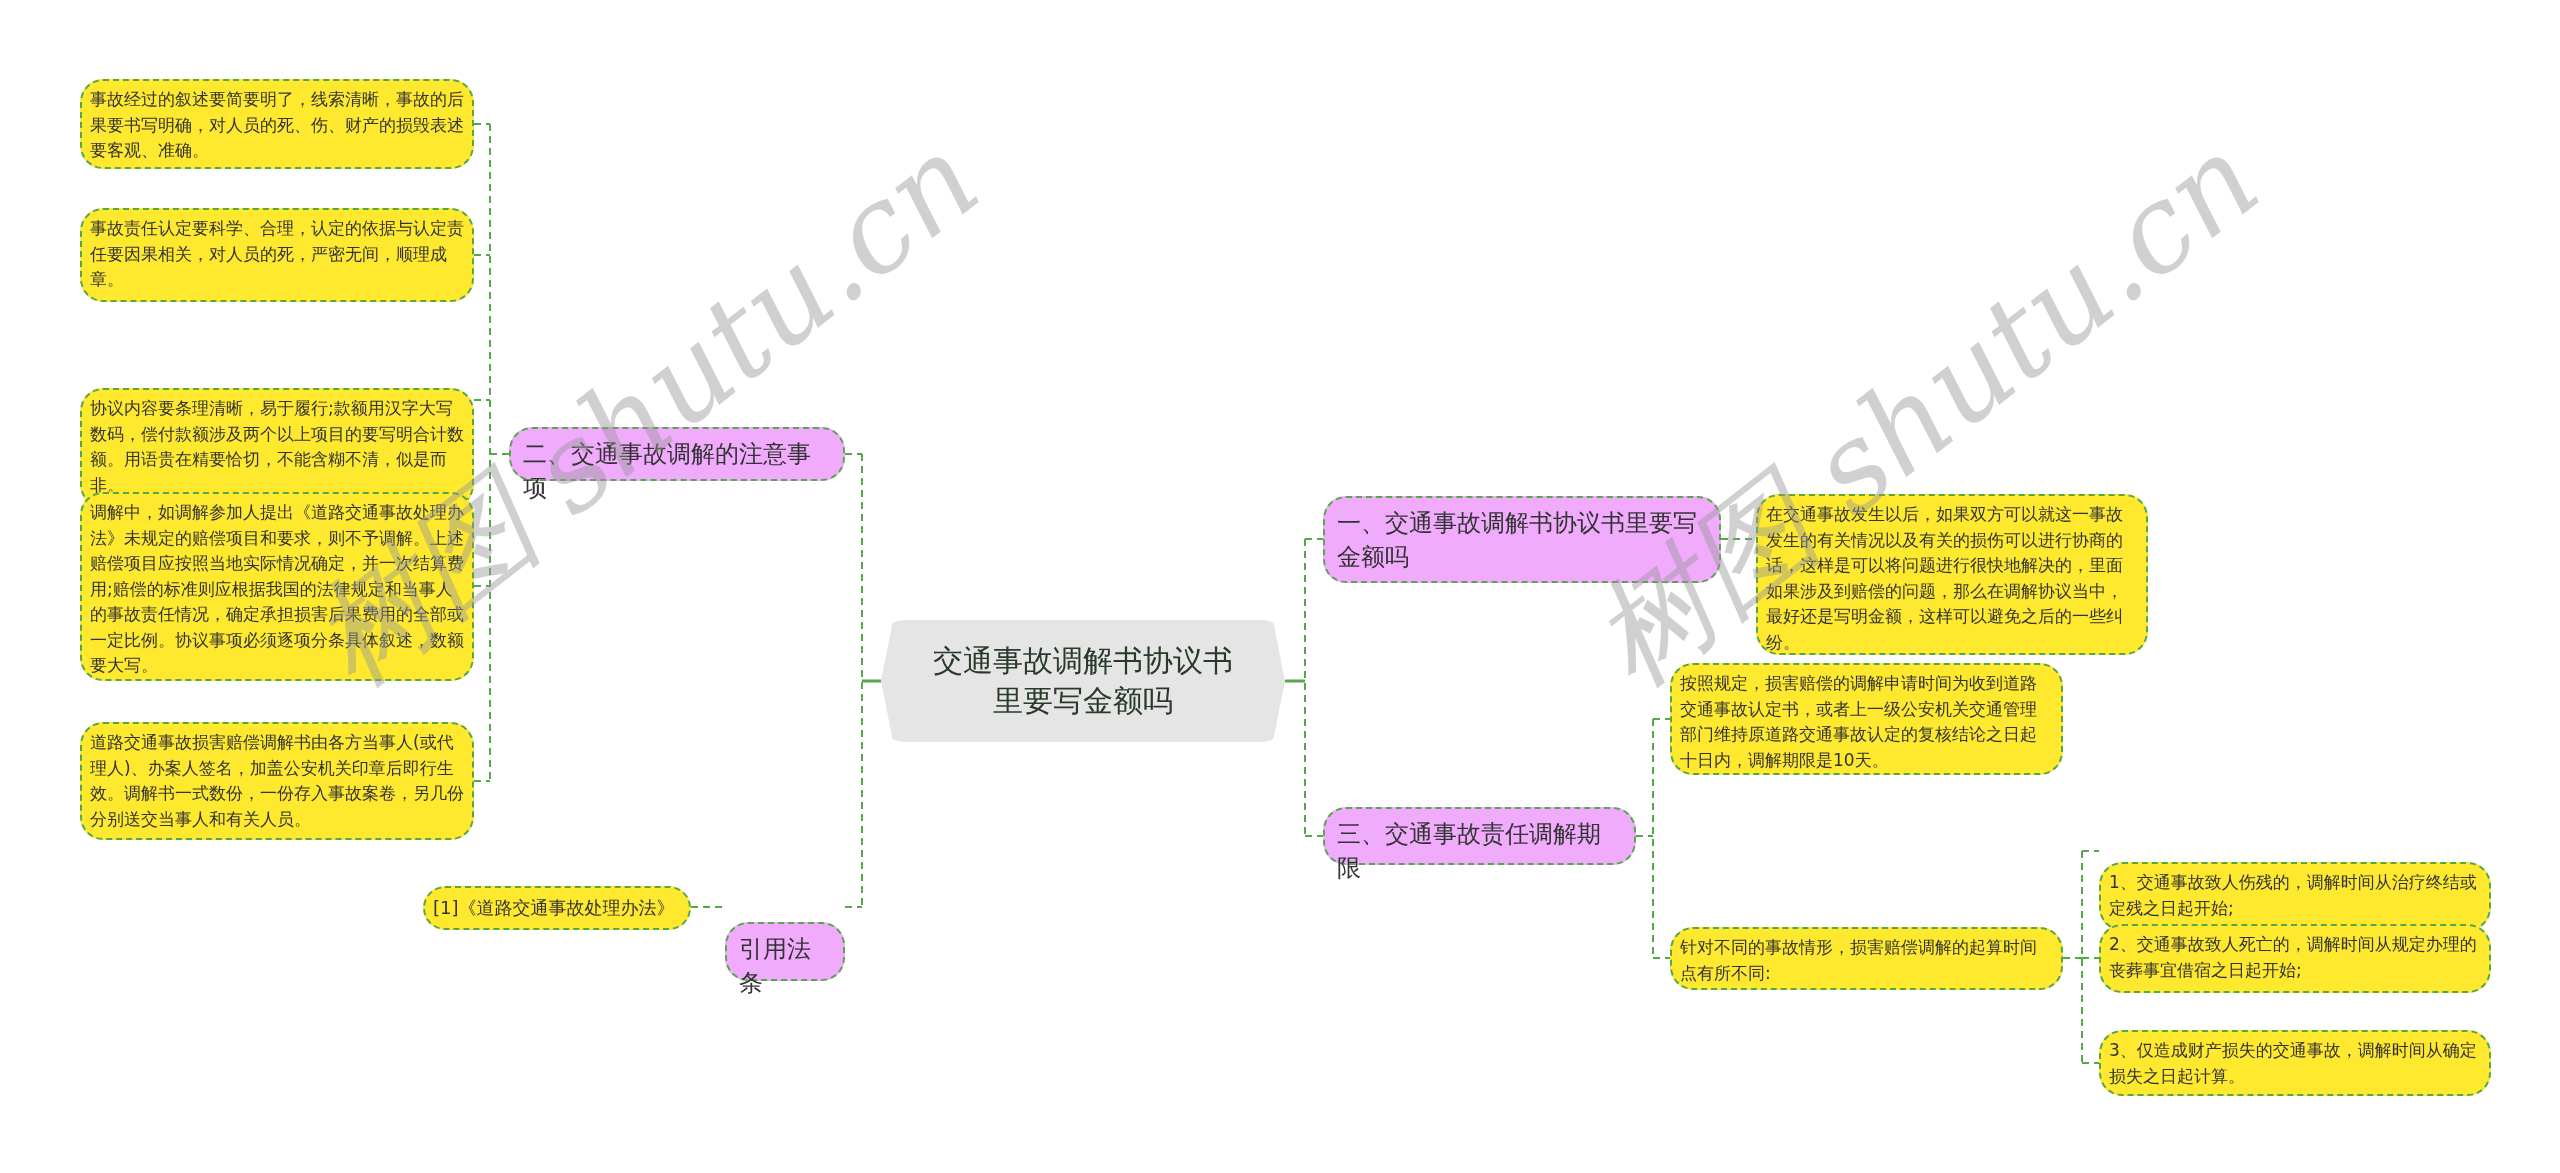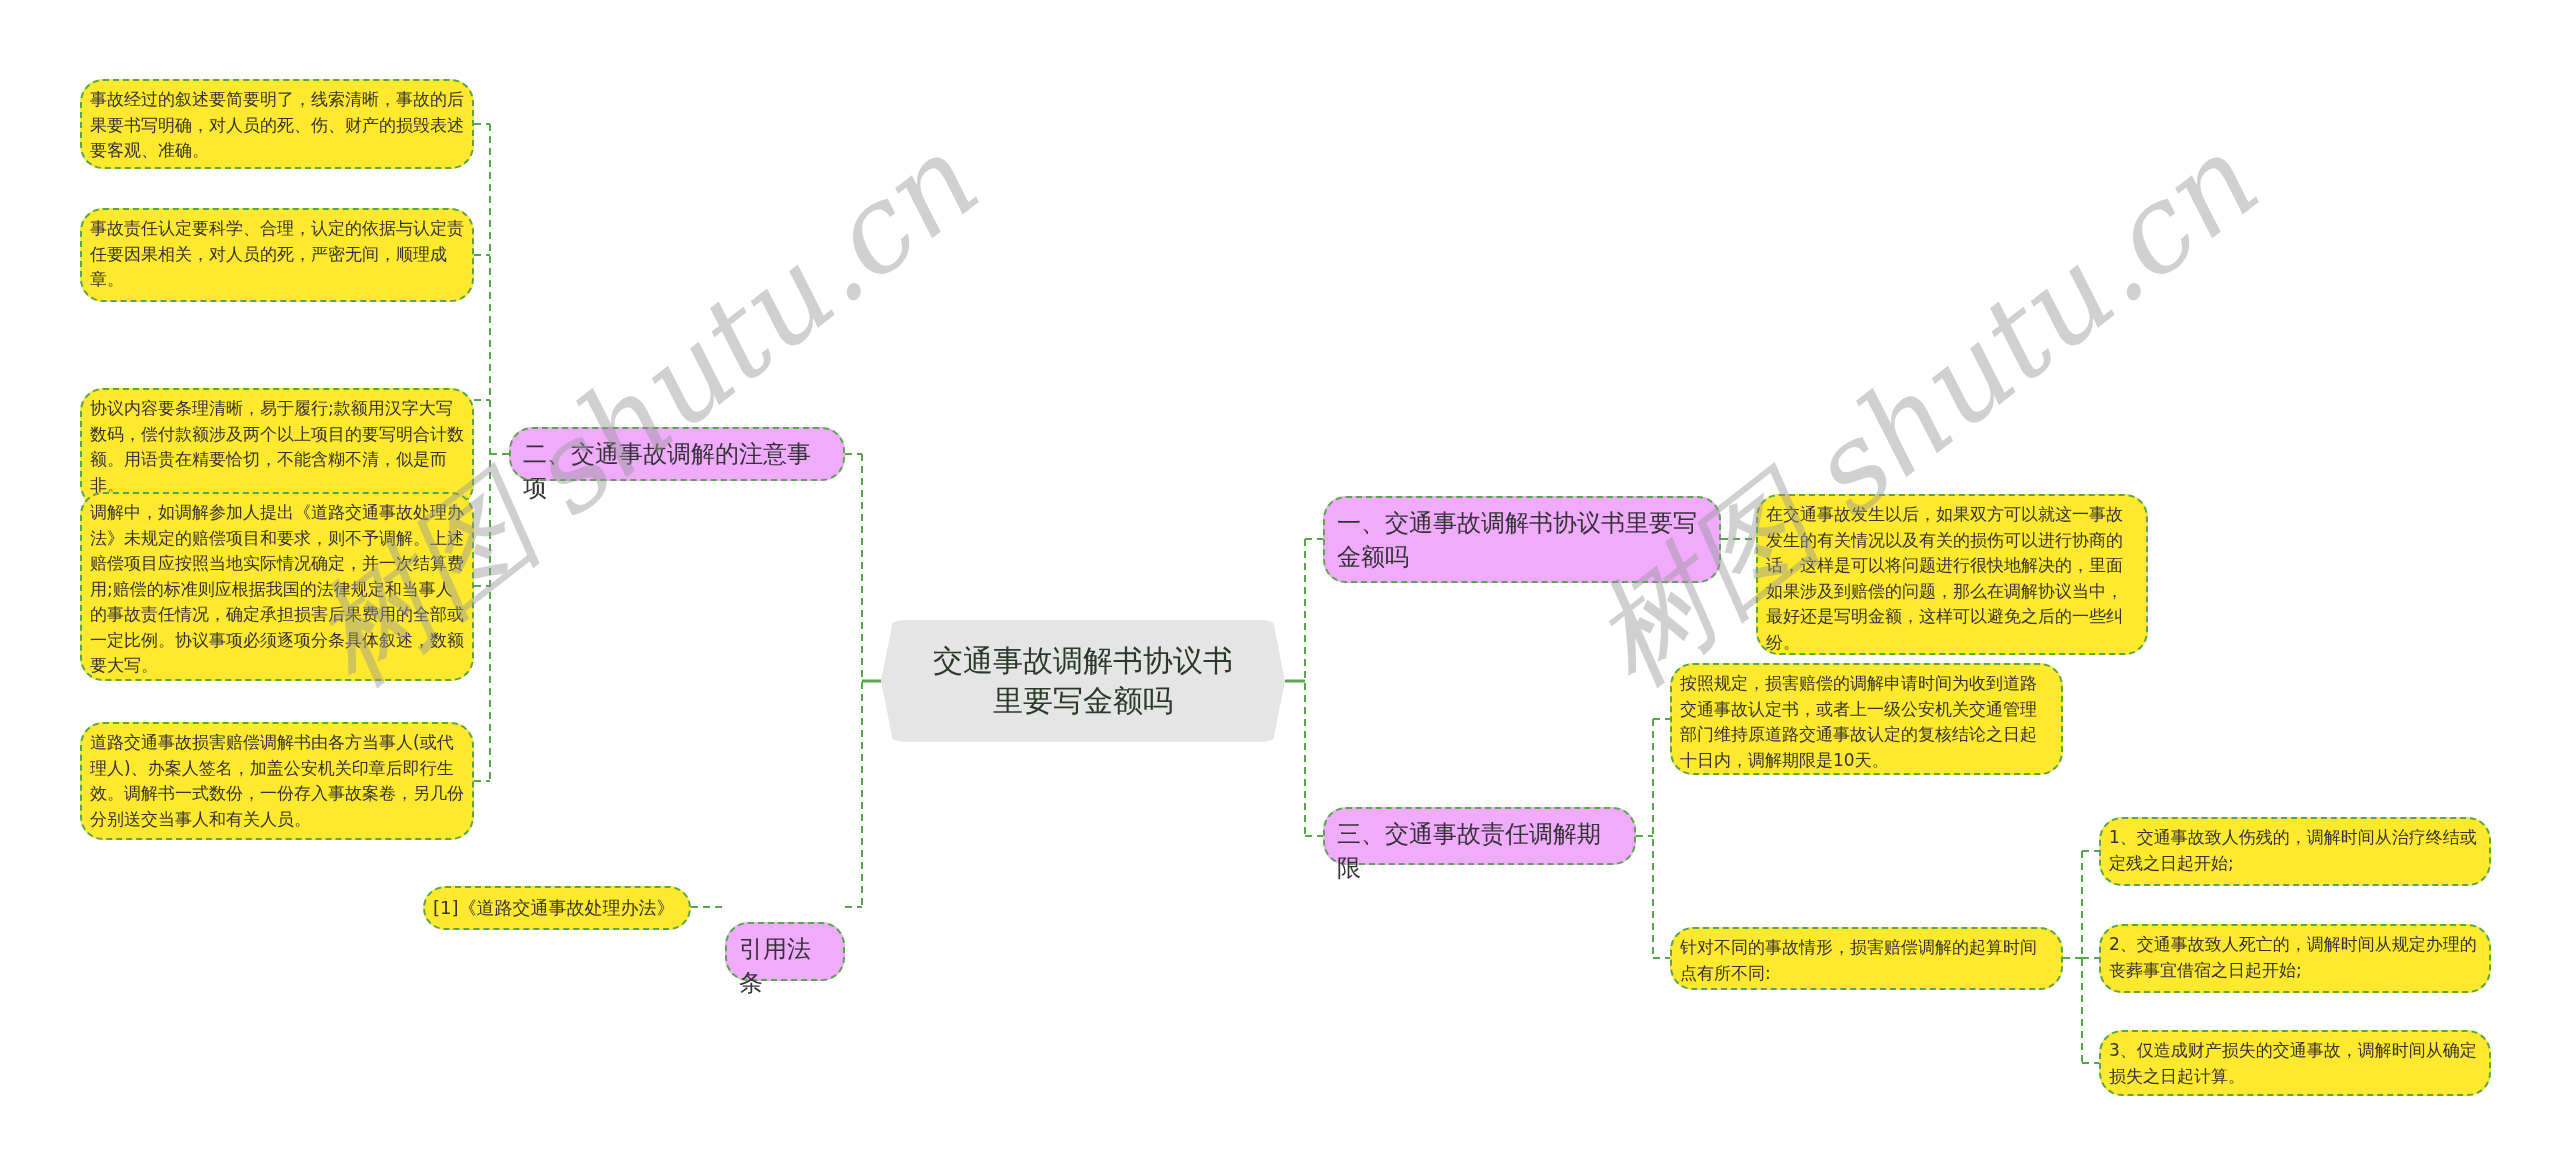--- a/index.html
+++ b/index.html
@@ -99,21 +99,21 @@
 <div class="node branch" style="left:1323px; top:807px; width:313px; height:58px;">
   <span>三、交通事故责任调解期限</span>
 </div>
 <div class="node leaf" style="left:1670px; top:663px; width:393px; height:112px;">
   <span>按照规定，损害赔偿的调解申请时间为收到道路交通事故认定书，或者上一级公安机关交通管理部门维持原道路交通事故认定的复核结论之日起十日内，调解期限是10天。</span>
 </div>
 <div class="node leaf" style="left:1670px; top:927px; width:393px; height:63px;">
   <span>针对不同的事故情形，损害赔偿调解的起算时间点有所不同:</span>
 </div>
 
-<div class="node leaf" style="left:2099px; top:817px; width:392px; height:69px;">
+<div class="node leaf" style="left:2099px; top:862px; width:392px; height:69px;">
   <span>1、交通事故致人伤残的，调解时间从治疗终结或定残之日起开始;</span>
 </div>
 <div class="node leaf" style="left:2099px; top:924px; width:392px; height:69px;">
   <span>2、交通事故致人死亡的，调解时间从规定办理的丧葬事宜借宿之日起开始;</span>
 </div>
 <div class="node leaf" style="left:2099px; top:1030px; width:392px; height:66px;">
   <span>3、仅造成财产损失的交通事故，调解时间从确定损失之日起计算。</span>
 </div>
 
 <div class="wm" style="left:380px; top:560px; transform:rotate(-38deg);">树图 shutu.cn</div>

